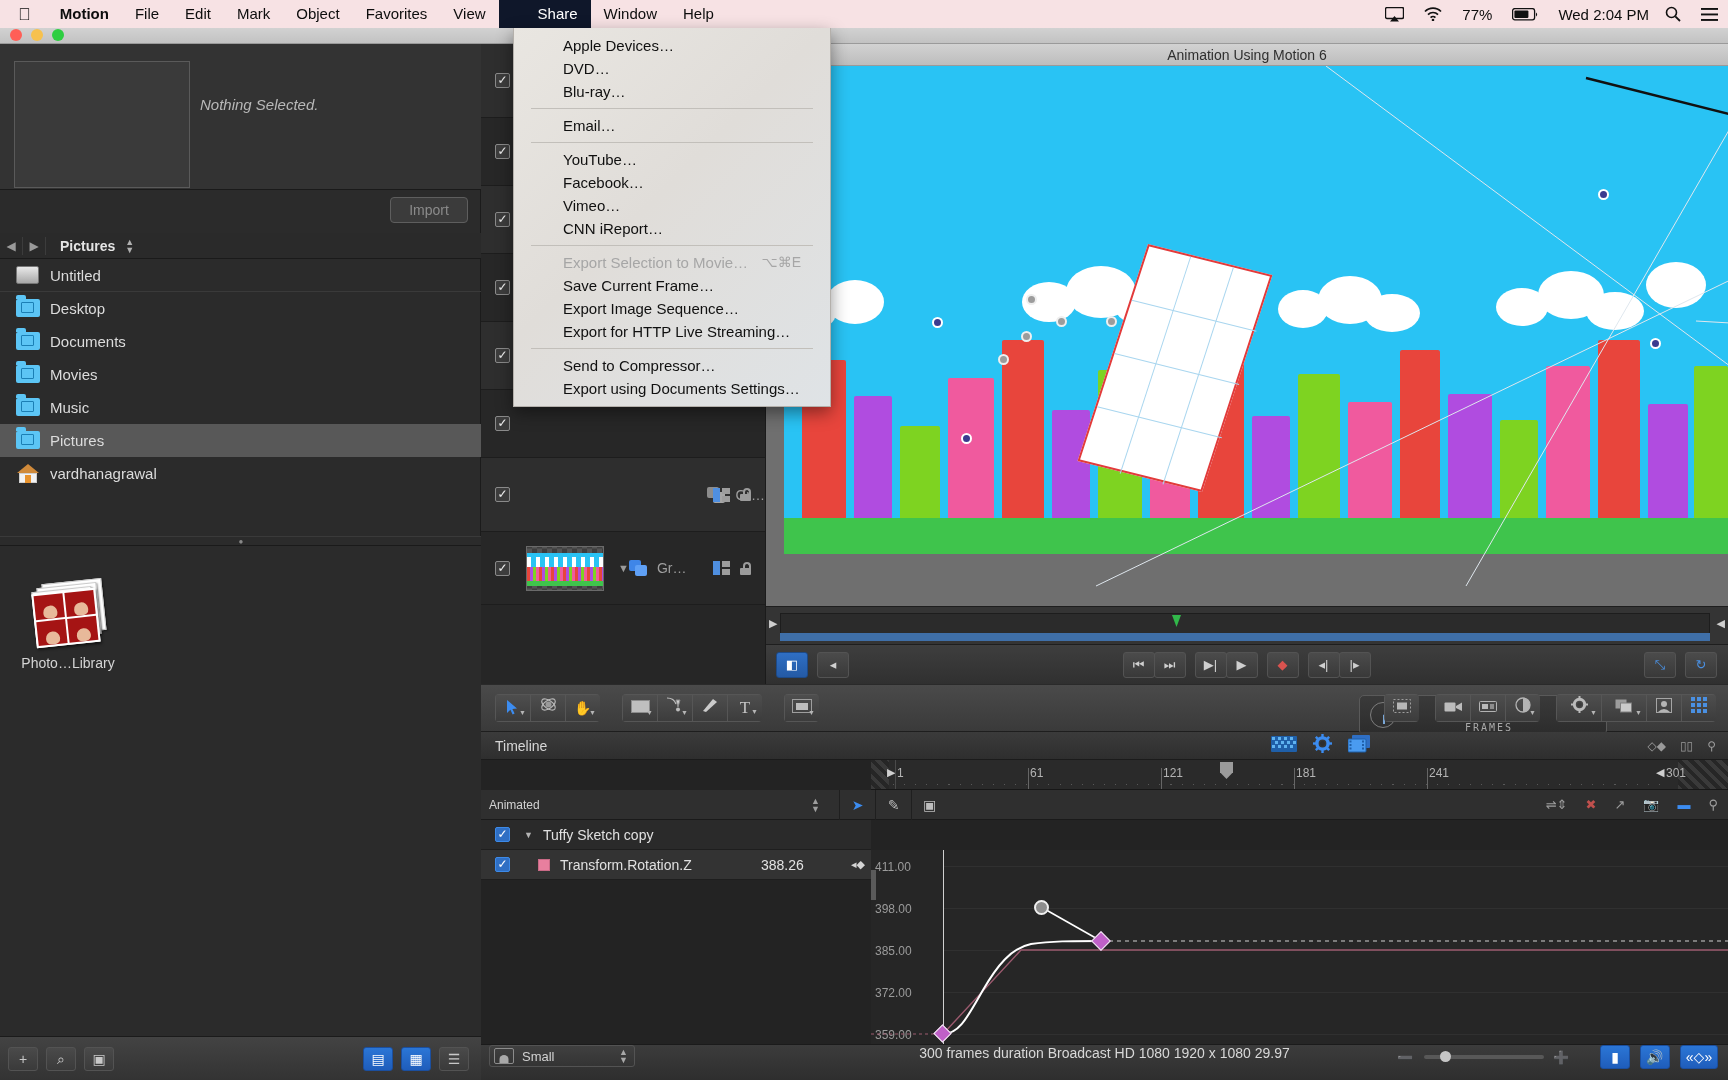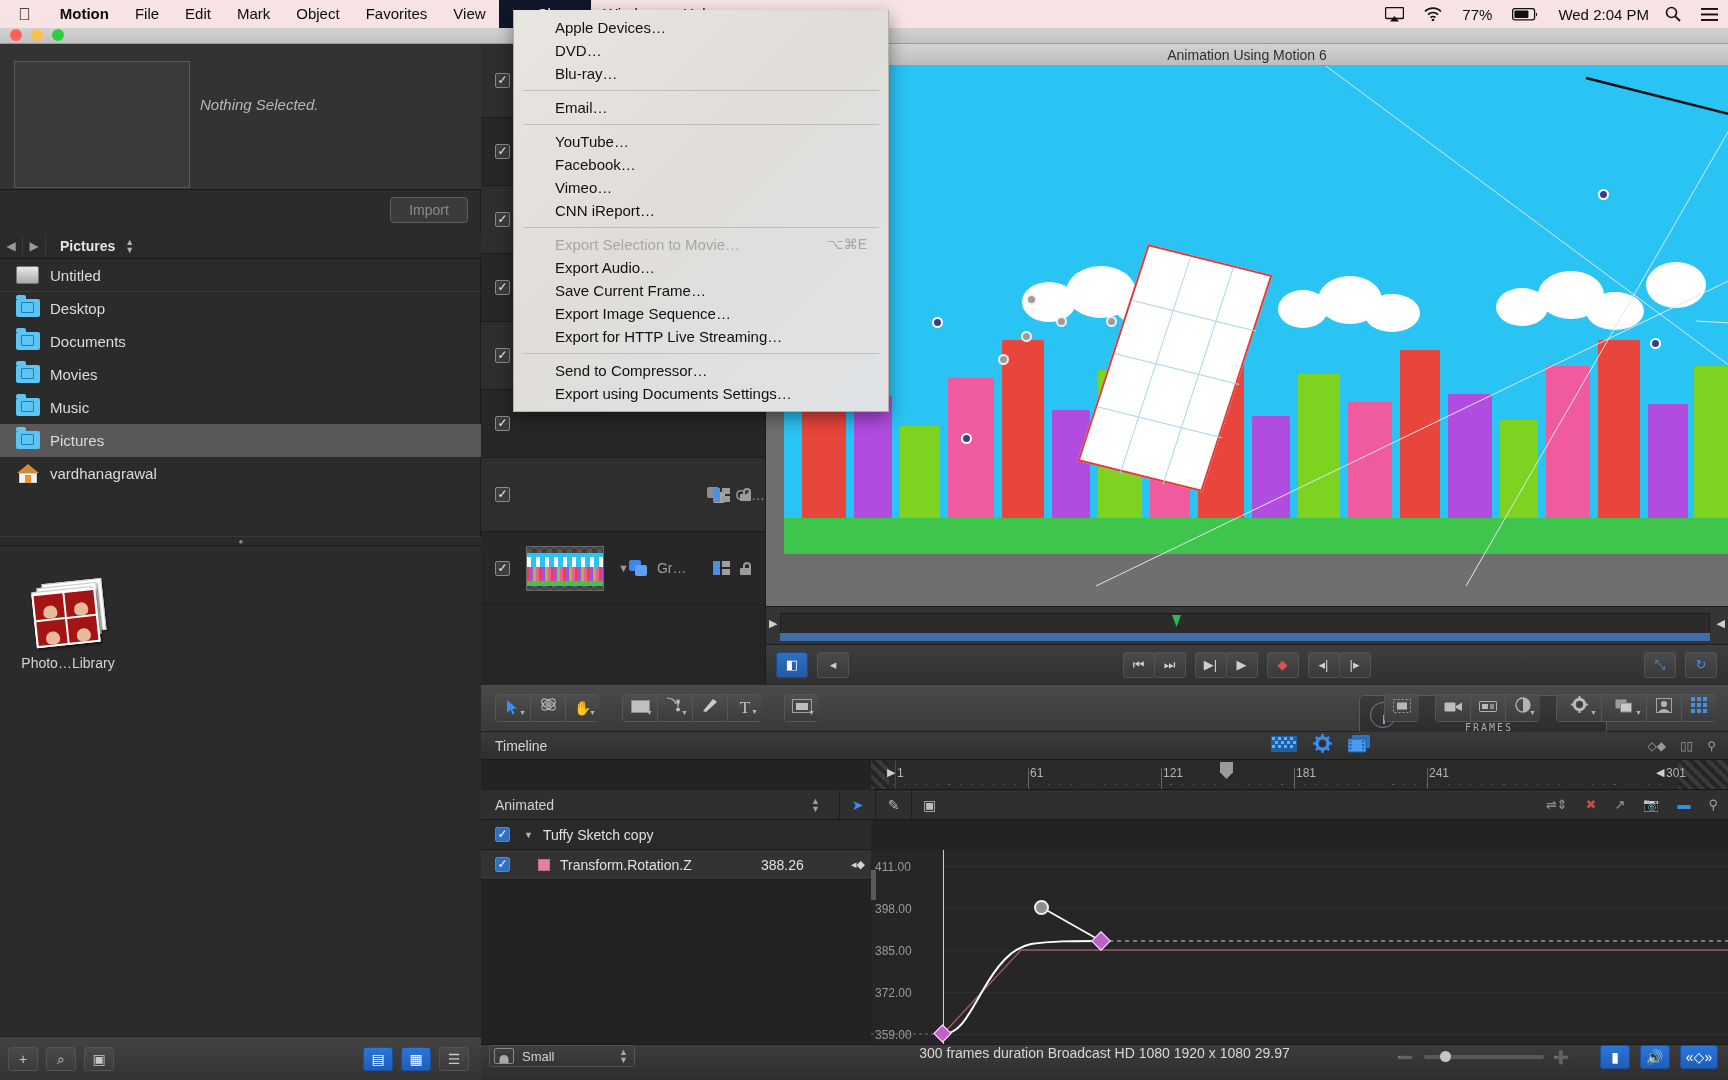--- a/index.html
+++ b/index.html
@@ -262,21 +262,21 @@
     position: absolute; top: 28px; left: 390px; width: 857px; height: 30px;
     background: #2a2a2a; border-bottom: 1px solid #171717; overflow: hidden;
   }
   .hatch { position: absolute; top: 0; height: 30px; background: repeating-linear-gradient(45deg, #3a3a3a 0 4px, #262626 4px 8px); }
   .rtick { position: absolute; top: 6px; font-size: 12px; color: #b4b4b4; }
   #playhead { position: absolute; top: 2px; width: 13px; height: 17px; background: #9b9b9b; clip-path: polygon(0 0,100% 0,100% 60%,50% 100%,0 60%); }
   #animbar {
     position: absolute; top: 58px; left: 0; width: 1247px; height: 30px;
     background: #2f2f2f; border-bottom: 1px solid #1a1a1a; display: flex; align-items: center;
   }
-  #anim-label { margin-left: 14px; font-size: 14px; color: #d2d2d2; }
+  #anim-label { margin-left: 8px; font-size: 12px; color: #d2d2d2; }
   #animbar .stepper { position: absolute; left: 330px; color: #9e9e9e; font-size: 9px; line-height: 8px; }
   #animbar .modes { position: absolute; left: 358px; display: flex; }
   .modebtn { width: 36px; height: 30px; border-left: 1px solid #1f1f1f; text-align: center; line-height: 30px; color: #bdbdbd; font-size: 14px; }
   .modebtn.sel { color: #3c8cf0; }
   #animbar .rtools { position: absolute; right: 10px; display: flex; gap: 18px; align-items: center; color: #9e9e9e; font-size: 13px; }
 
   .kfrow { position: absolute; left: 0; width: 390px; height: 30px; display: flex; align-items: center; border-bottom: 1px solid #1e1e1e; background: #2a2a2a; }
   .kfrow .chk { width: 15px; height: 15px; margin-left: 14px; border: 1px solid #3d8ae8; border-radius: 2px; background: #2f6fc4; color:#fff; font-size: 12px; line-height: 13px; text-align:center; }
   .kfrow .tri { margin-left: 14px; color: #b4b4b4; font-size: 9px; }
   .kfrow .nm { margin-left: 10px; font-size: 14px; color: #e0e0e0; }
@@ -302,25 +302,25 @@
   #size-select .pic::after { content:""; position:absolute; bottom:0; left:50%; transform:translateX(-50%); width:9px;height:8px;border-radius:50% 50% 0 0;background:#a8a8a8;}
   #size-select .lbl { margin-left: 8px; flex: 1; }
   #size-select .st { margin-right: 6px; font-size: 9px; line-height: 8px; color:#a8a8a8;}
   #statusbar-text { position: absolute; left: 0; width: 1247px; text-align: center; font-size: 14px; color: #d8d8d8; }
   #tl-bottombar .right { position: absolute; right: 10px; display: flex; align-items: center; gap: 10px; }
   #zoom-slider { width: 120px; height: 4px; background: #585858; border-radius: 2px; position: relative; }
   #zoom-slider .knob { position: absolute; top: -4px; left: 16px; width: 11px; height: 11px; border-radius: 50%; background: #c6c6c6; }
 
   
   #sharemenu {
-    position: absolute; top: 10px; left: 513px; width: 376px;
+    position: absolute; top: 28px; left: 513px; width: 318px;
     background: linear-gradient(135deg,#e9e6e1 0%,#e0ddd9 45%,#dfe3e6 100%);
     border: 1px solid #b4b0ab; border-top: none;
     box-shadow: 0 6px 16px rgba(0,0,0,.42);
-    padding: 6px 8px; z-index: 80;
+    padding: 6px 16px; z-index: 80;
   }
   #sharemenu .item {
     height: 23px; line-height: 23px; padding: 0 14px 0 33px;
     font-size: 15px; color: #101010; position: relative; white-space: nowrap;
   }
   #sharemenu .item.dis { color: #a6a6a6; }
   #sharemenu .item .sc { position: absolute; right: 13px; color: #303030; font-size: 14px; }
   #sharemenu .item.dis .sc { color: #a6a6a6; }
   #sharemenu .divider { height: 1px; margin: 5px 1px; background: #c2bfba; }
 </style>
@@ -1003,21 +1003,20 @@
     <div class="divider"></div>
     <div class="item">YouTube…</div>
     <div class="item">Facebook…</div>
     <div class="item">Vimeo…</div>
     <div class="item">CNN iReport…</div>
     <div class="divider"></div>
     <div class="item dis">
       <span>Export Selection to Movie…</span>
       <span class="sc">⌥⌘E</span>
     </div>
-    <div class="item">Export Audio…</div>
     <div class="item">Save Current Frame…</div>
     <div class="item">Export Image Sequence…</div>
     <div class="item">Export for HTTP Live Streaming…</div>
     <div class="divider"></div>
     <div class="item">Send to Compressor…</div>
     <div class="item">Export using Documents Settings…</div>
   </div>
 
 </div>
 

